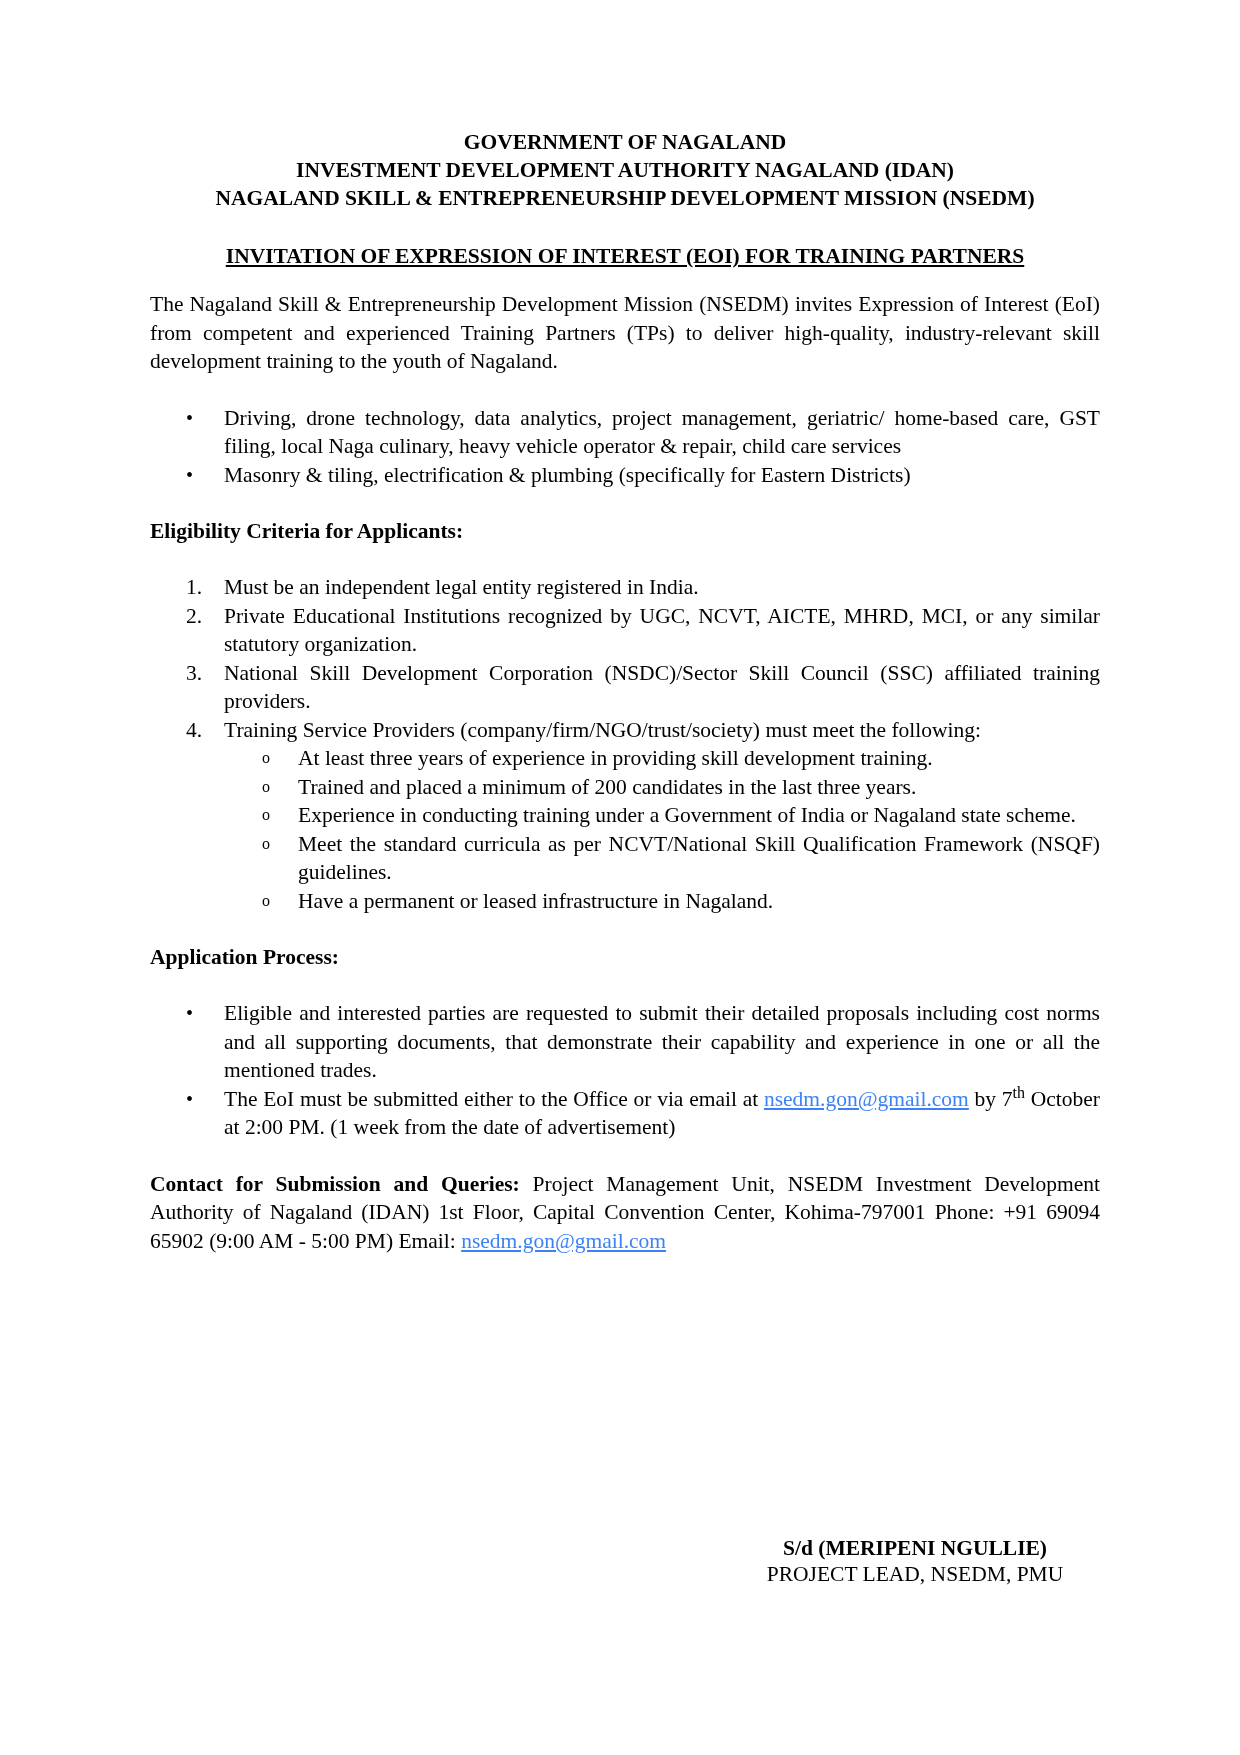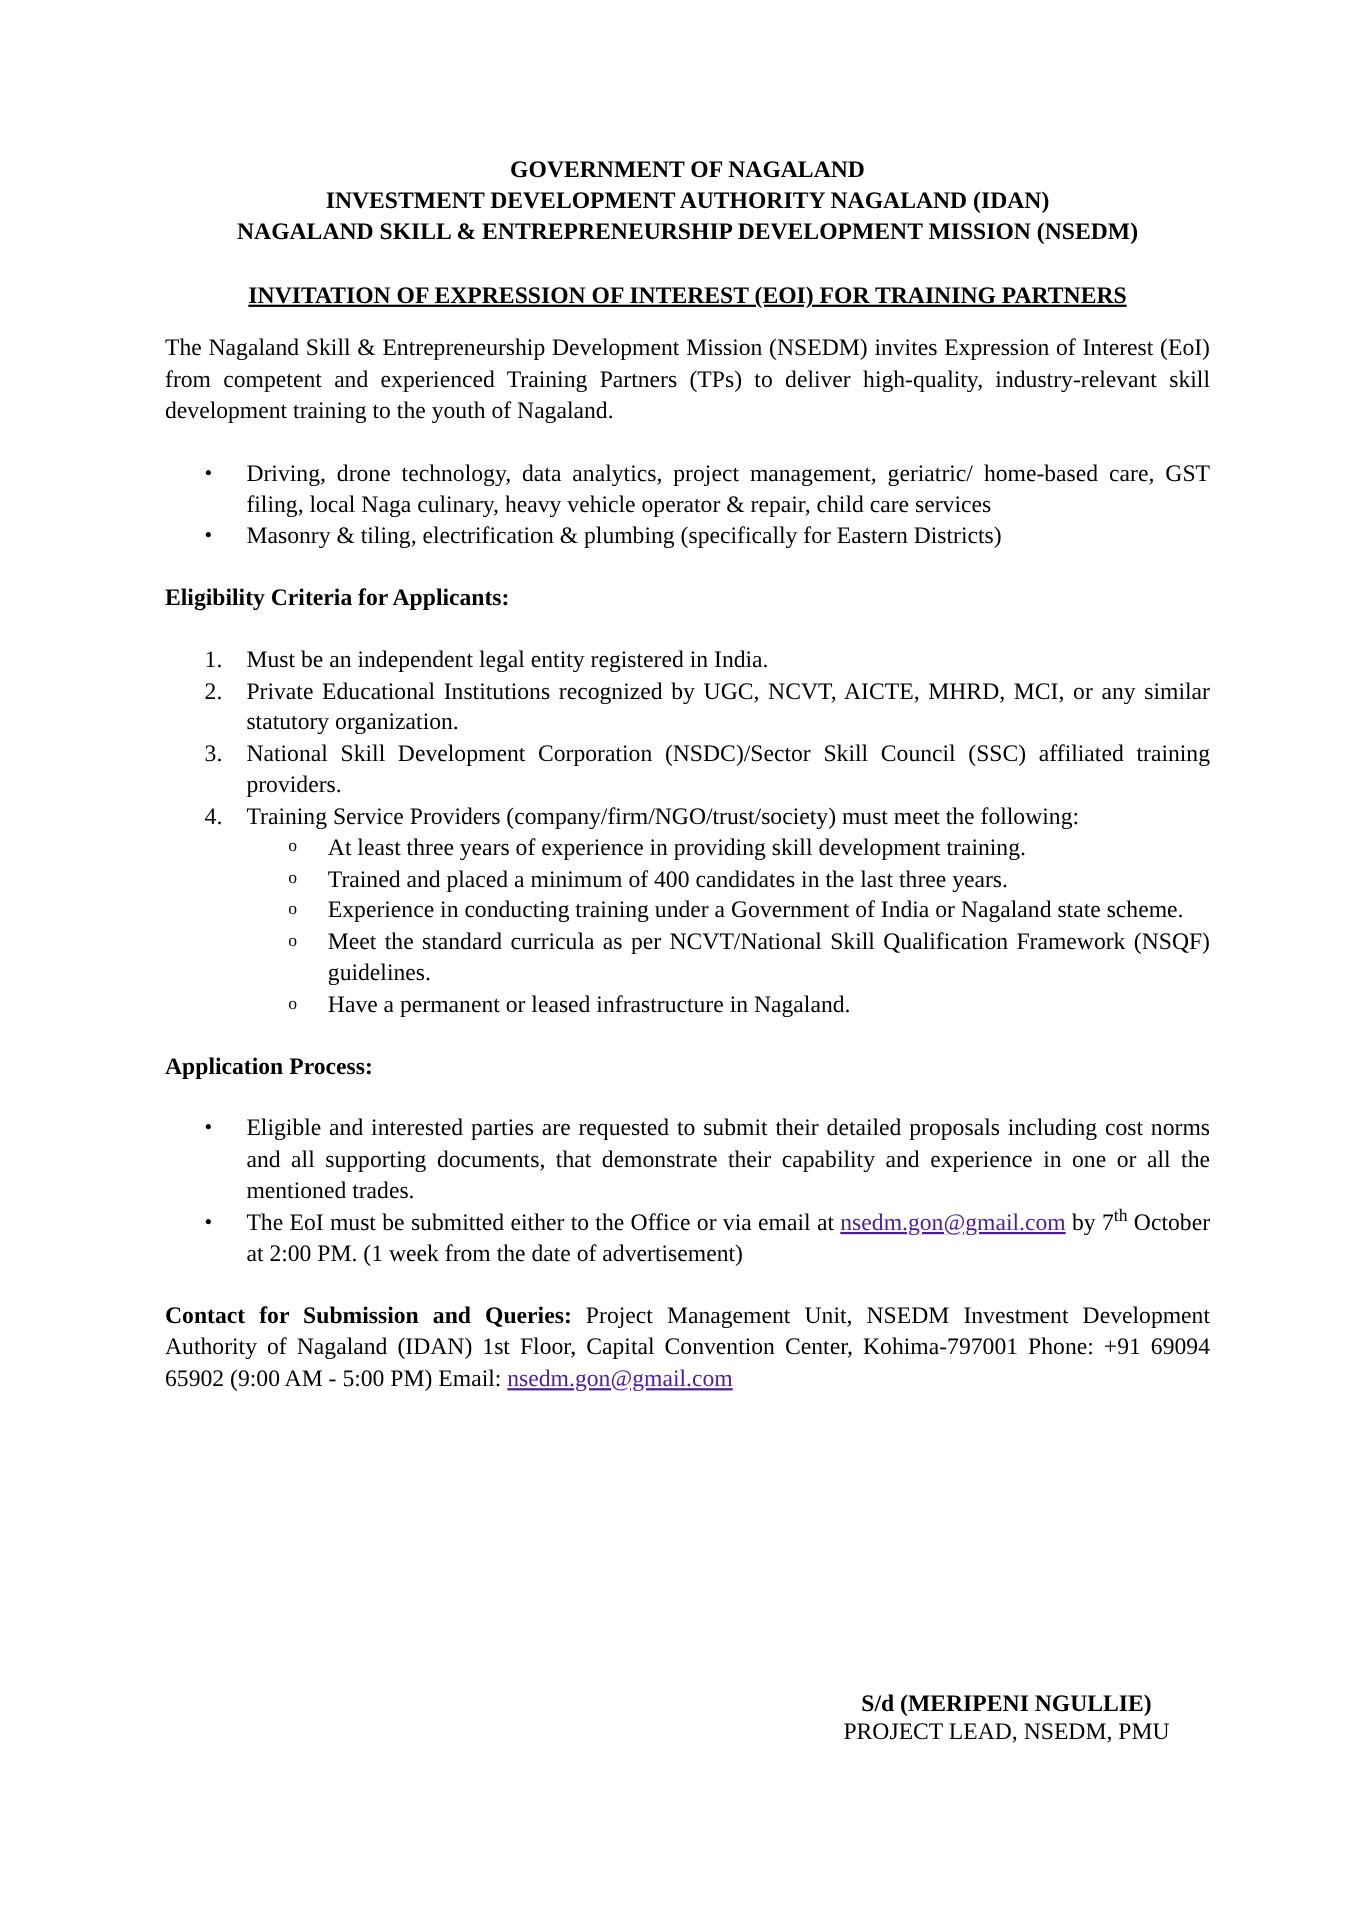--- a/index.html
+++ b/index.html
@@ -1,20 +1,20 @@
 <!DOCTYPE html>
 <html><head>
   <meta charset="utf-8">
   <style>
     html, body { margin: 0; padding: 0; background: #ffffff; }
     body {
       width: 1240px; height: 1755px; position: relative; overflow: hidden;
       font-family: "Liberation Serif", serif; color: #000; font-size: 21.5px;
     }
-    .page { position: absolute; left: 150px; top: 128px; width: 950px; margin-top: 12px; }
+    .page { position: absolute; left: 150px; top: 128px; width: 950px; }
     .center { text-align: center; }
     .hdr { font-weight: bold; line-height: 28px; font-size: 21.5px; }
     .title {
       font-weight: bold; text-decoration: underline; text-align: center;
       margin-top: 30px; line-height: 28px;
     }
     p { margin: 0; line-height: 28.5px; text-align: justify; }
     .para1 { margin-top: 20px; }
     .para2 { margin-top: 28px; }
     ul, ol { margin: 0; padding: 0; list-style: none; }
@@ -29,21 +29,21 @@
       position: absolute; left: 36px; top: 0;
     }
     .section-head { font-weight: bold; line-height: 28px; margin-top: 28px; }
     .numbered { margin-top: 28px; }
     .sub { margin-top: 0; }
     .sub li {
       position: relative; padding-left: 148px; line-height: 28.5px; text-align: justify;
     }
     .sub-dot { position: absolute; left: 112px; top: 0; font-size: 16px; }
     .app { margin-top: 28px; }
-    a { color: #4c1d95; text-decoration: underline; }
+    a { color: #3b82f6; text-decoration: underline; }
     sup { font-size: 16px; line-height: 0; }
     .contact { margin-top: 28px; }
     .contact b { font-weight: bold; }
     .sign { position: absolute; left: 735px; top: 1535px; width: 360px; text-align: center; line-height: 26px; }
     .sign .name { font-weight: bold; }
   </style>
 </head>
 <body>
 
 <div class="page">
@@ -87,21 +87,21 @@
     </li>
   </ol>
 
   <ul class="sub">
     <li>
       <span class="sub-dot">o</span>
       <span>At least three years of experience in providing skill development training.</span>
     </li>
     <li>
       <span class="sub-dot">o</span>
-      <span>Trained and placed a minimum of 400 candidates in the last three years.</span>
+      <span>Trained and placed a minimum of 200 candidates in the last three years.</span>
     </li>
     <li>
       <span class="sub-dot">o</span>
       <span>Experience in conducting training under a Government of India or Nagaland state scheme.</span>
     </li>
     <li>
       <span class="sub-dot">o</span>
       <span>Meet the standard curricula as per NCVT/National Skill Qualification Framework (NSQF) guidelines.</span>
     </li>
     <li>

